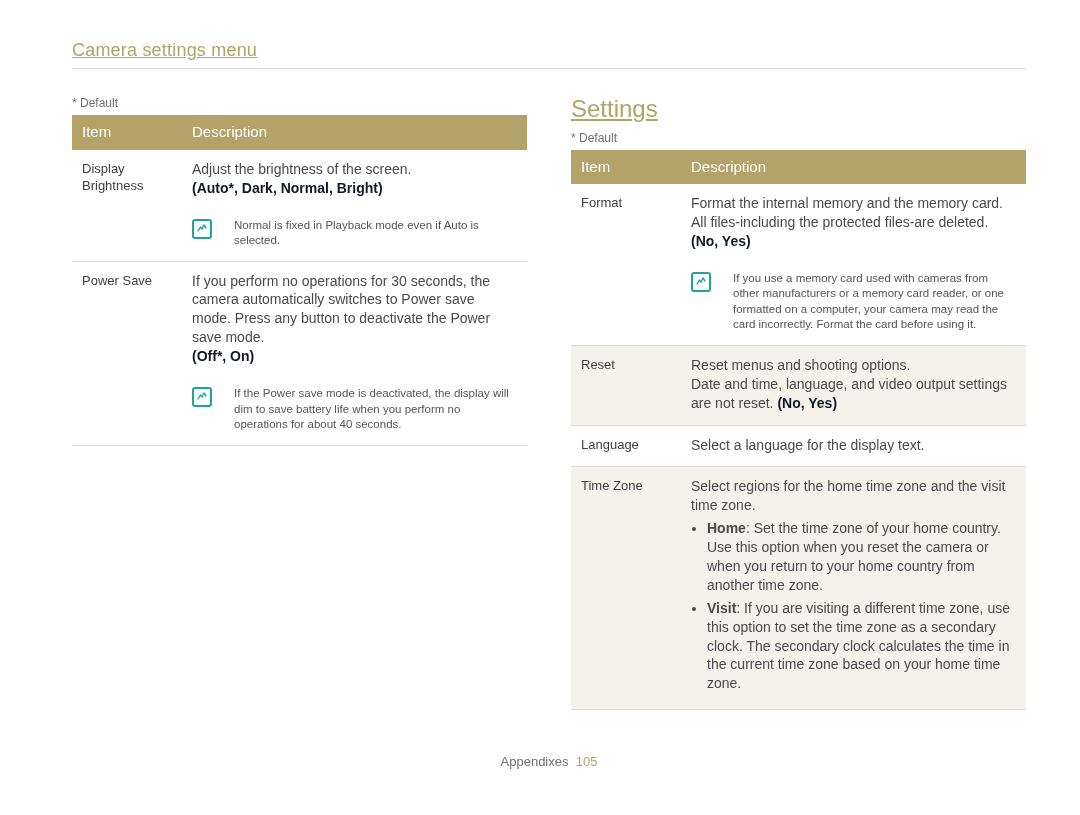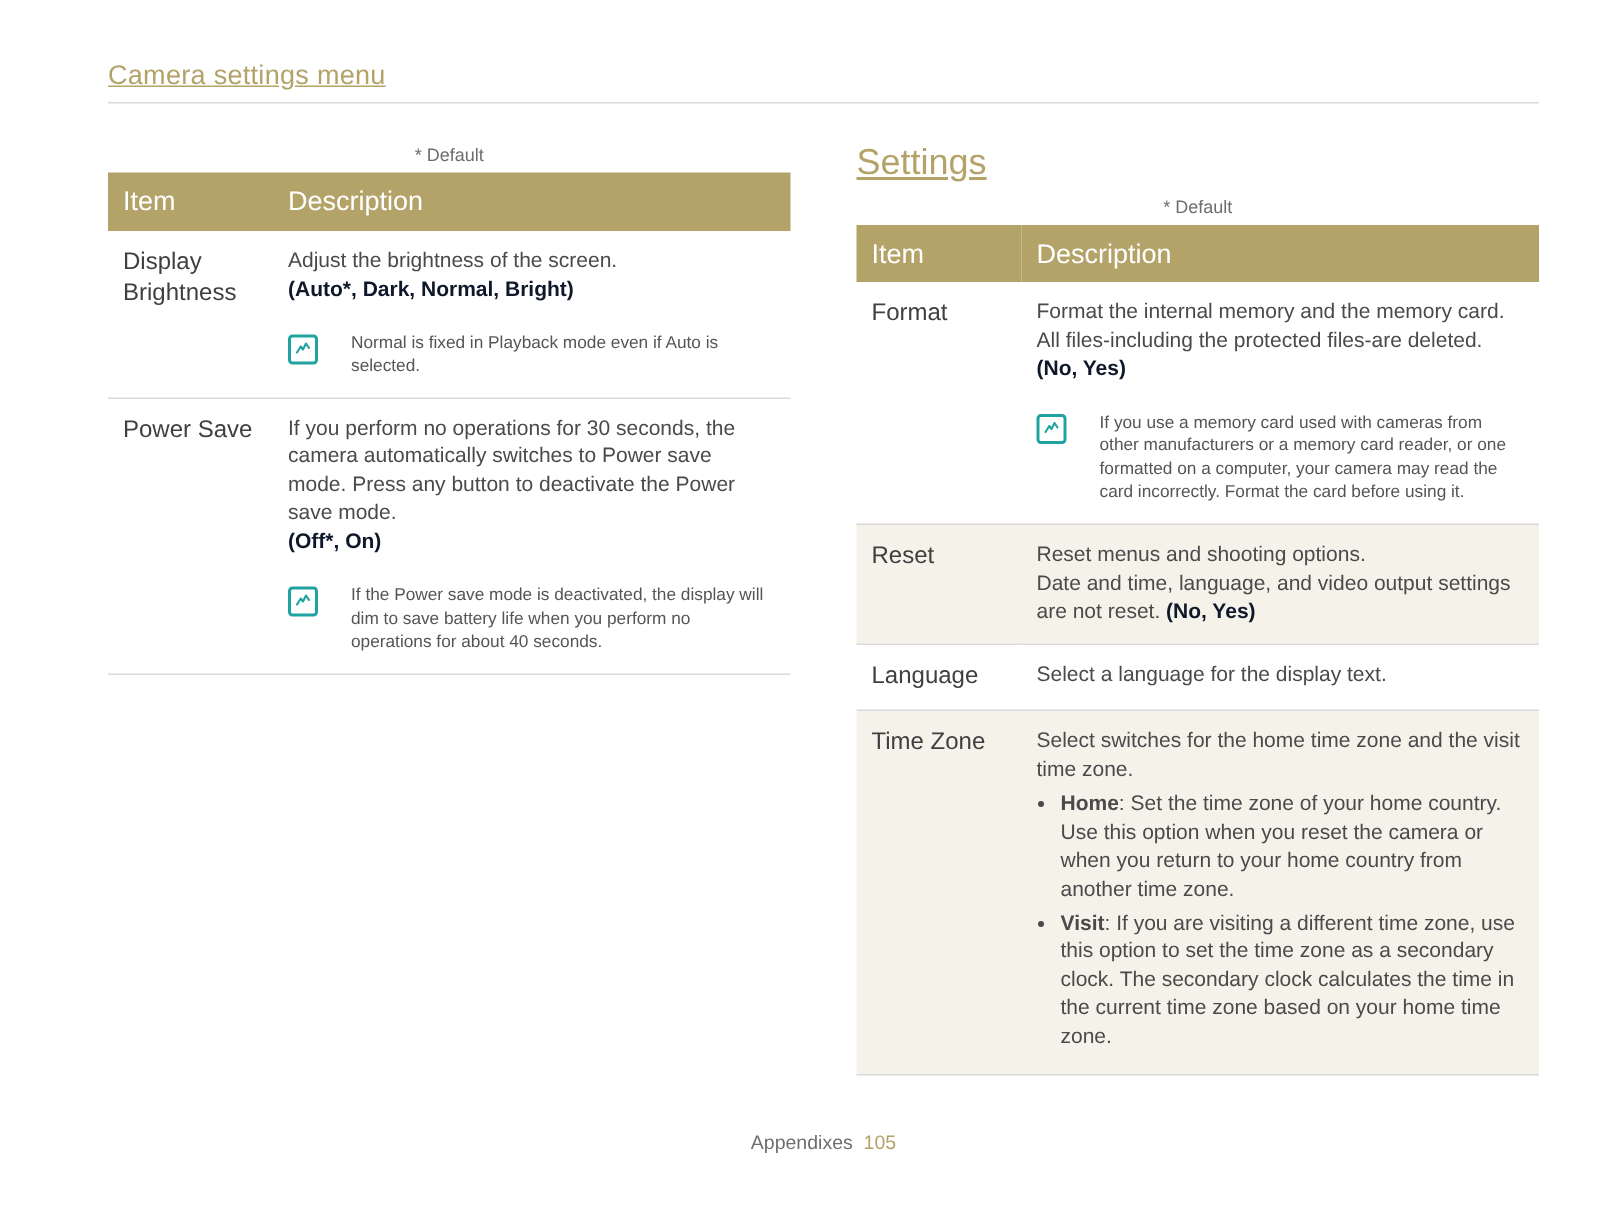--- a/index.html
+++ b/index.html
@@ -45,47 +45,47 @@
   }
   .col{flex:1; min-width:0;}
   .section-title{
     color:var(--accent);
     font-size:24px;
     font-weight:400;
     margin:0 0 4px 0;
     text-decoration:underline;
   }
   .default-note{
-    text-align:center;
+    text-align:left;
     font-size:12px;
     color:var(--text-light);
     margin:2px 0 4px 0;
   }
   table.spec{
     width:100%;
     border-collapse:collapse;
     table-layout:fixed;
   }
   table.spec thead th{
     background:var(--header-bg);
     color:var(--header-fg);
     font-weight:400;
-    font-size:18px;
+    font-size:15px;
     text-align:left;
     padding:7px 10px;
   }
   table.spec thead th.item{width:90px;}
   table.spec tbody td{
     padding:10px 10px 12px 10px;
     vertical-align:top;
     border-bottom:1px solid var(--rule);
     font-size:14px;
   }
   table.spec tbody td.item{
-    font-size:16px;
+    font-size:13px;
     color:#3f3f3f;
     white-space:normal;
   }
   .opts{font-weight:700; color:#0f172a;}
   .note{
     display:flex;
     gap:22px;
     margin-top:20px;
     font-size:11.5px;
     color:#555;
@@ -204,21 +204,21 @@
           </tr>
           <tr>
             <td class="item">Language</td>
             <td>
               <span>Select a language for the display text.</span>
             </td>
           </tr>
           <tr class="alt">
             <td class="item">Time Zone</td>
             <td>
-              <span>Select switches for the home time zone and the visit time zone.</span>
+              <span>Select regions for the home time zone and the visit time zone.</span>
               <ul class="bullets">
                 <li>
                   <span class="lead">Home</span><span>: Set the time zone of your home country. Use this option when you reset the camera or when you return to your home country from another time zone.</span>
                 </li>
                 <li>
                   <span class="lead">Visit</span><span>: If you are visiting a different time zone, use this option to set the time zone as a secondary clock. The secondary clock calculates the time in the current time zone based on your home time zone.</span>
                 </li>
               </ul>
             </td>
           </tr>

